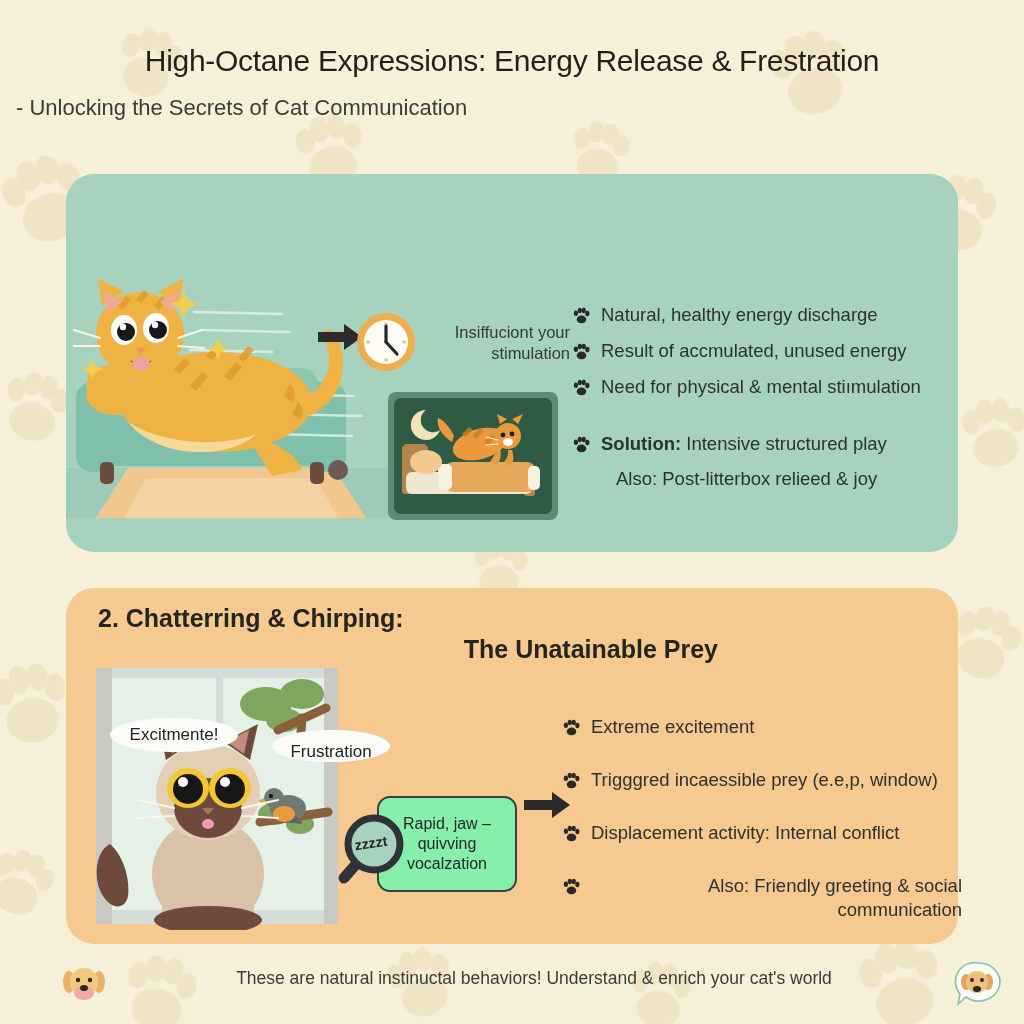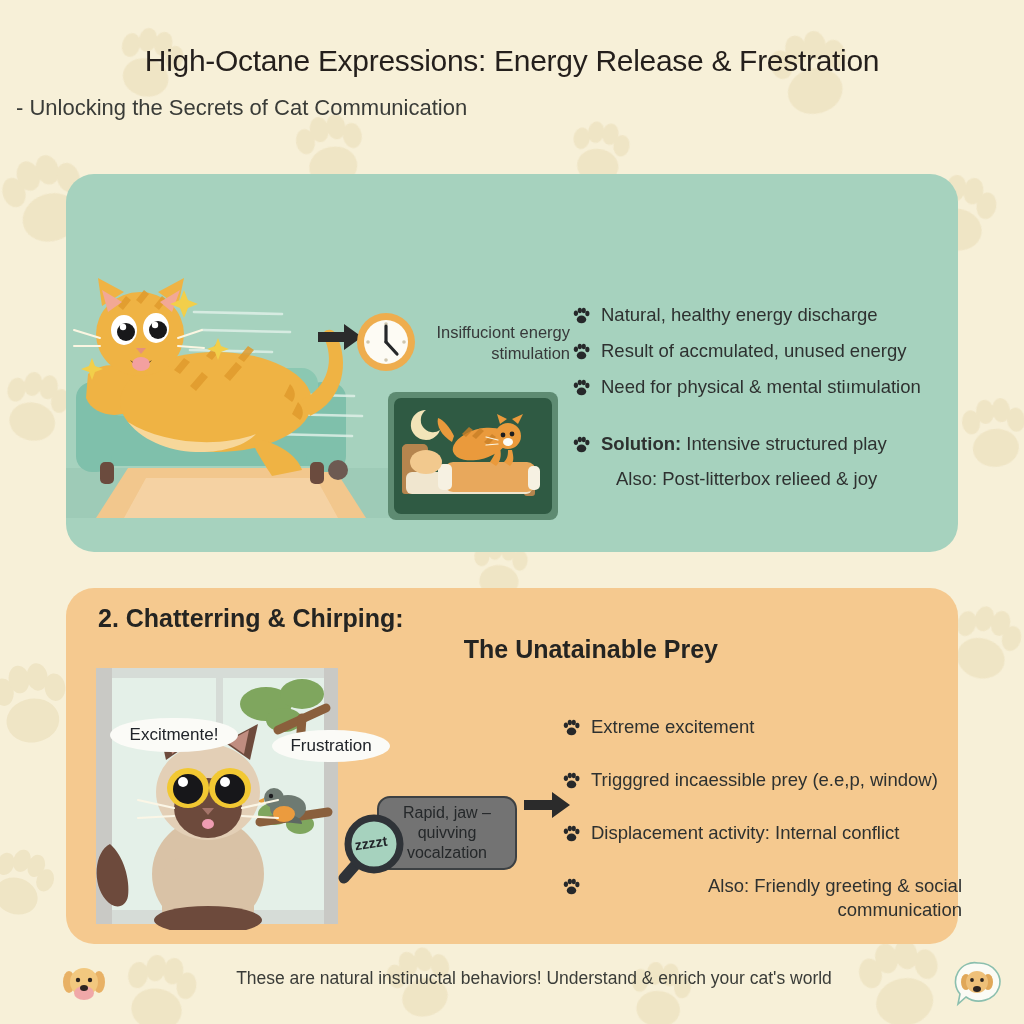--- a/index.html
+++ b/index.html
@@ -52,39 +52,39 @@
   #chat-bullets .bullet{margin-bottom:30px;text-align:right;}
 
   
   #clock-caption{
     position:absolute;left:420px;top:322px;width:150px;text-align:right;
     font-size:16.5px;line-height:1.3;color:#37393a;
   }
 
   
   #callout-box{
-    position:absolute;left:377px;top:796px;width:140px;height:74px;
-    background:#737373;border:2.5px solid #3c4043;border-radius:13px;
+    position:absolute;left:377px;top:796px;width:140px;height:96px;
+    background:#86efac;border:2.5px solid #3c4043;border-radius:13px;
     display:flex;align-items:center;justify-content:center;text-align:center;
     font-size:16px;line-height:1.26;color:#25282a;padding:12px 6px;box-sizing:border-box;
   }
   #magnifier{position:absolute;left:336px;top:812px;width:74px;height:74px;}
   #zzz-text{
     position:absolute;left:347px;top:835px;width:48px;text-align:center;
     font-size:14px;font-weight:bold;color:#22262a;transform:rotate(-8deg);
   }
 
   
   .bubble{
     position:absolute;background:#fbfbf7;border-radius:50%/52%;
     display:flex;align-items:center;justify-content:center;
     font-size:17px;color:#20242a;white-space:nowrap;
   }
   #bubble-excite{left:110px;top:718px;width:128px;height:34px;}
-  #bubble-frust{left:272px;top:730px;width:118px;height:32px;}
+  #bubble-frust{left:272px;top:730px;width:118px;height:32px;align-items:flex-end;}
 
   
   #footer-text{
     position:absolute;left:0;right:0;top:968px;text-align:center;
     font-size:17.5px;color:#3a3c38;margin-left:44px;
   }
   #dog-left{position:absolute;left:62px;top:962px;width:44px;height:44px;}
   #dog-right{position:absolute;left:954px;top:960px;width:48px;height:48px;}
 
   
@@ -220,21 +220,21 @@
       <circle cx="30" cy="12" r="1.8"></circle>
         <circle cx="48" cy="30" r="1.8"></circle>
       <circle cx="30" cy="48" r="1.8"></circle>
         <circle cx="12" cy="30" r="1.8"></circle>
     </g>
     <line x1="30" y1="30" x2="30" y2="14" stroke="#26282a" stroke-width="3.2" stroke-linecap="round"></line>
     <line x1="30" y1="30" x2="41" y2="42" stroke="#26282a" stroke-width="3.2" stroke-linecap="round"></line>
   </svg>
 
   <div id="clock-caption">
-    <span>Insiffuciont energy</span><br>
+    <span>Insiffuciont your</span><br>
     <span>stimulation</span>
   </div>
 
   <svg class="illus" id="illus-bed" viewBox="0 0 170 128">
     <rect x="0" y="0" width="170" height="128" rx="8" fill="#5e8b72"></rect>
     <rect x="6" y="6" width="158" height="116" rx="7" fill="#2f5a43"></rect>
     <path d="M38 18 a15 15 0 1 0 14 20 a12 12 0 1 1-14-20 Z" fill="#f2e4b8"></path>
     <g fill="#b5854e">
       <rect x="14" y="54" width="12" height="48" rx="3"></rect>
       <rect x="136" y="74" width="11" height="30" rx="3"></rect>

